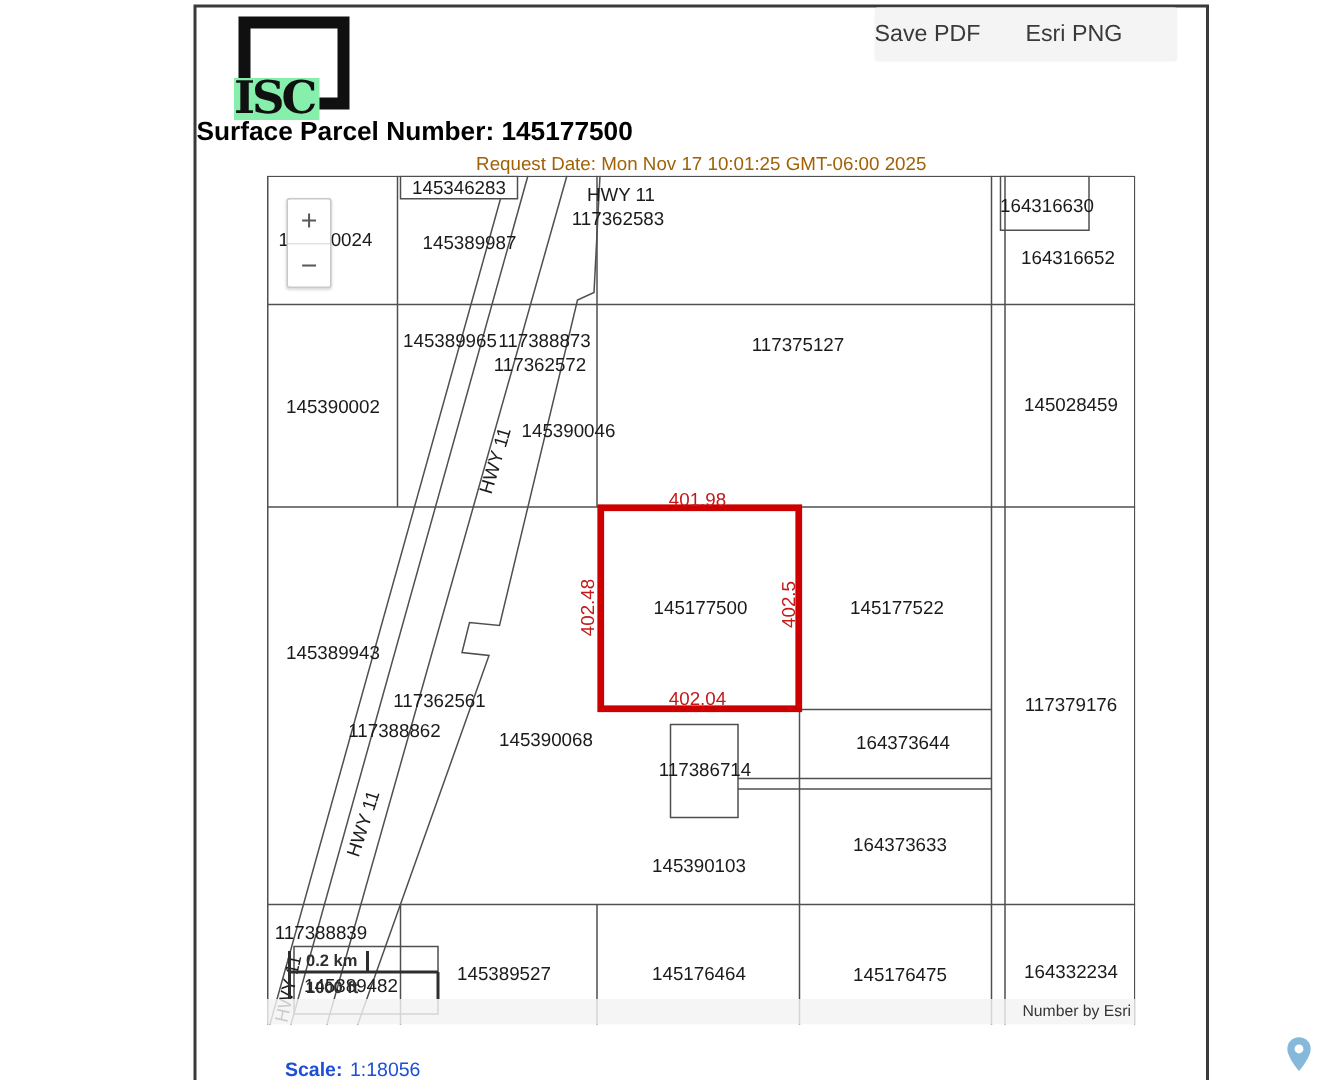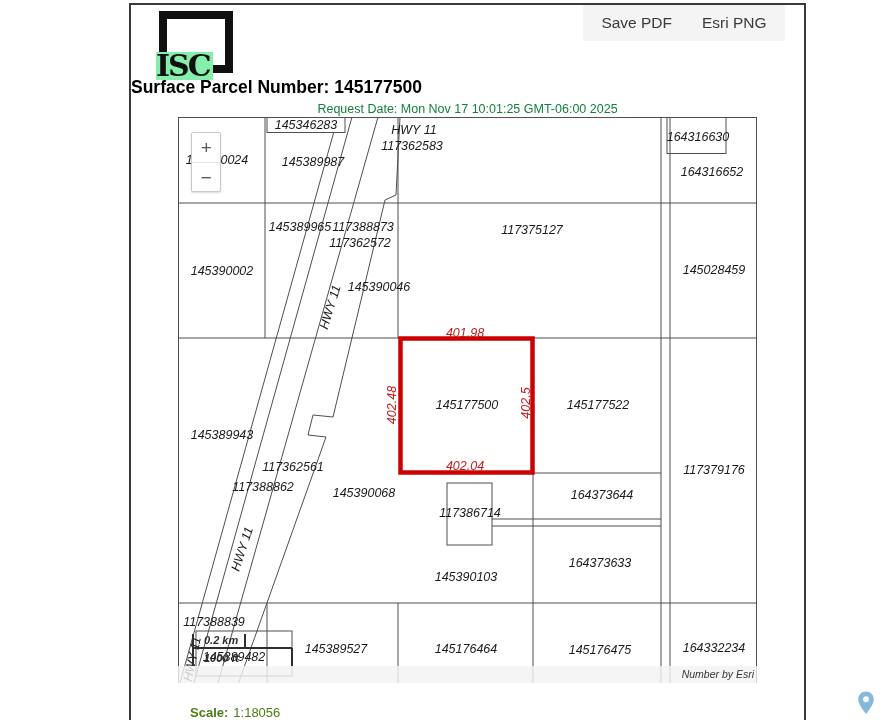--- a/index.html
+++ b/index.html
@@ -9,29 +9,29 @@
        border:2px solid #3a3a3a;background:#fff;box-sizing:border-box;}
   
   .logo{position:absolute;left:28px;top:6px;width:74px;height:62px;
         border:8px solid #101010;box-sizing:border-box;}
   .logo-text{position:absolute;left:-11px;bottom:-15px;background:#86efac;
         font-family:"DejaVu Serif",serif;font-weight:bold;font-size:30px;
         line-height:0.92;letter-spacing:-2px;color:#101010;padding:0 3px 0 0;}
   
   .save-chip{position:absolute;left:452px;top:0;width:202px;height:36px;
         background:#f4f4f5;border-radius:2px;display:flex;align-items:center;
-        justify-content:center;gap:30px;}
+        justify-content:flex-start;gap:30px;}
   .save-btn{font-size:15.5px;color:#3a3a3a;cursor:pointer;background:none;
         border:none;font-family:"Liberation Sans",sans-serif;padding:0;}
   .page-title{position:absolute;top:72px;left:0;width:100%;text-align:left;
         font-size:17.5px;font-weight:bold;color:#000;}
   .request-date{position:absolute;top:97px;left:0;width:100%;text-align:center;
-        font-size:12.5px;color:#15803d;}
+        font-size:12.5px;color:#a16207;}
   
-  .map{position:absolute;left:47px;top:112px;width:579px;height:566px;overflow:hidden;font-style:italic;}
+  .map{position:absolute;left:47px;top:112px;width:579px;height:566px;overflow:hidden;}
   .map svg{display:block;}
   .plbl{font-family:"Liberation Sans",sans-serif;font-size:12.5px;fill:#1b1b1b;
         text-anchor:middle;}
   .plbl.red{fill:#c41a1a;}
   .gline{stroke:#4f4f4f;stroke-width:1;fill:none;}
   .pbox{stroke:#4f4f4f;stroke-width:1;fill:none;}
   .lblbox{stroke:#4f4f4f;stroke-width:1;fill:#ffffff;}
   .hl{stroke:#cc0000;stroke-width:4.5;fill:none;}
   .sbar{stroke:#2e2e2e;stroke-width:2;fill:none;}
   .sbar-text{font-family:"Liberation Sans",sans-serif;font-size:11px;
@@ -43,21 +43,21 @@
   .zoom-btn{height:29px;display:flex;align-items:center;justify-content:center;
         font-size:19px;color:#5a5a5a;cursor:pointer;user-select:none;}
   .zoom-btn.first{border-bottom:1px solid #e3e3e3;}
   
   .attrib{position:absolute;left:0;bottom:0;width:100%;height:17px;
         line-height:17px;background:rgba(243,243,243,0.82);font-size:10.5px;
         color:#353535;white-space:nowrap;}
   .attrib .left{padding-left:4px;}
   .attrib .right{position:absolute;right:3px;top:0;}
   
-  .scale-readout{position:absolute;left:59px;top:700px;font-size:13px;color:#4d7c0f;}
+  .scale-readout{position:absolute;left:59px;top:700px;font-size:13px;color:#1d4ed8;}
   .scale-readout b{margin-right:5px;}
   .pin{position:absolute;left:857px;top:690px;}
 </style>
 </head>
 <body>
 
 <div class="content-box">
 
   <div class="logo">
     <span class="logo-text">ISC</span>

